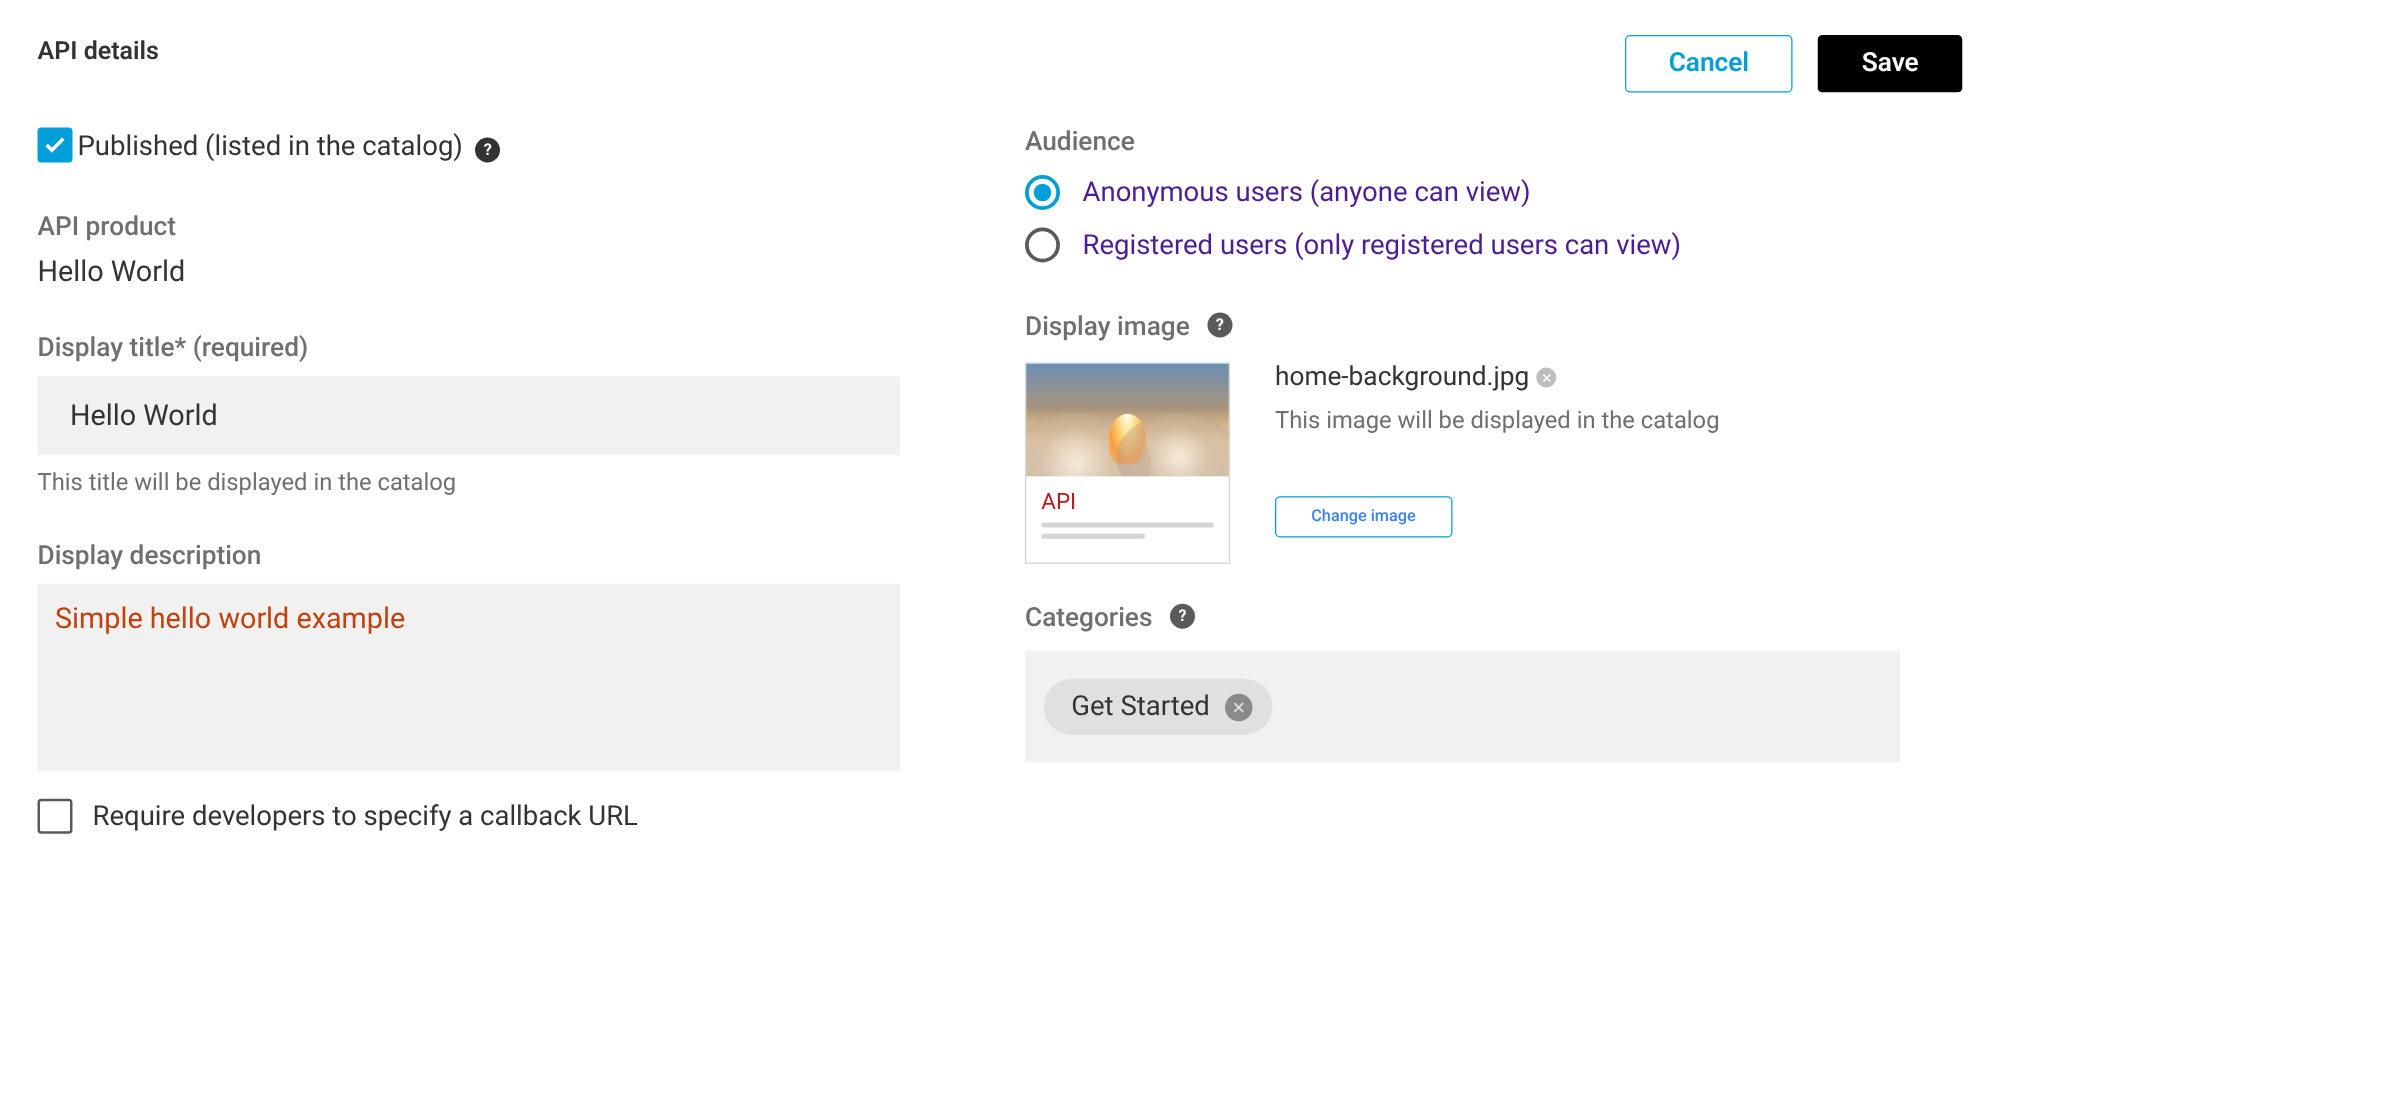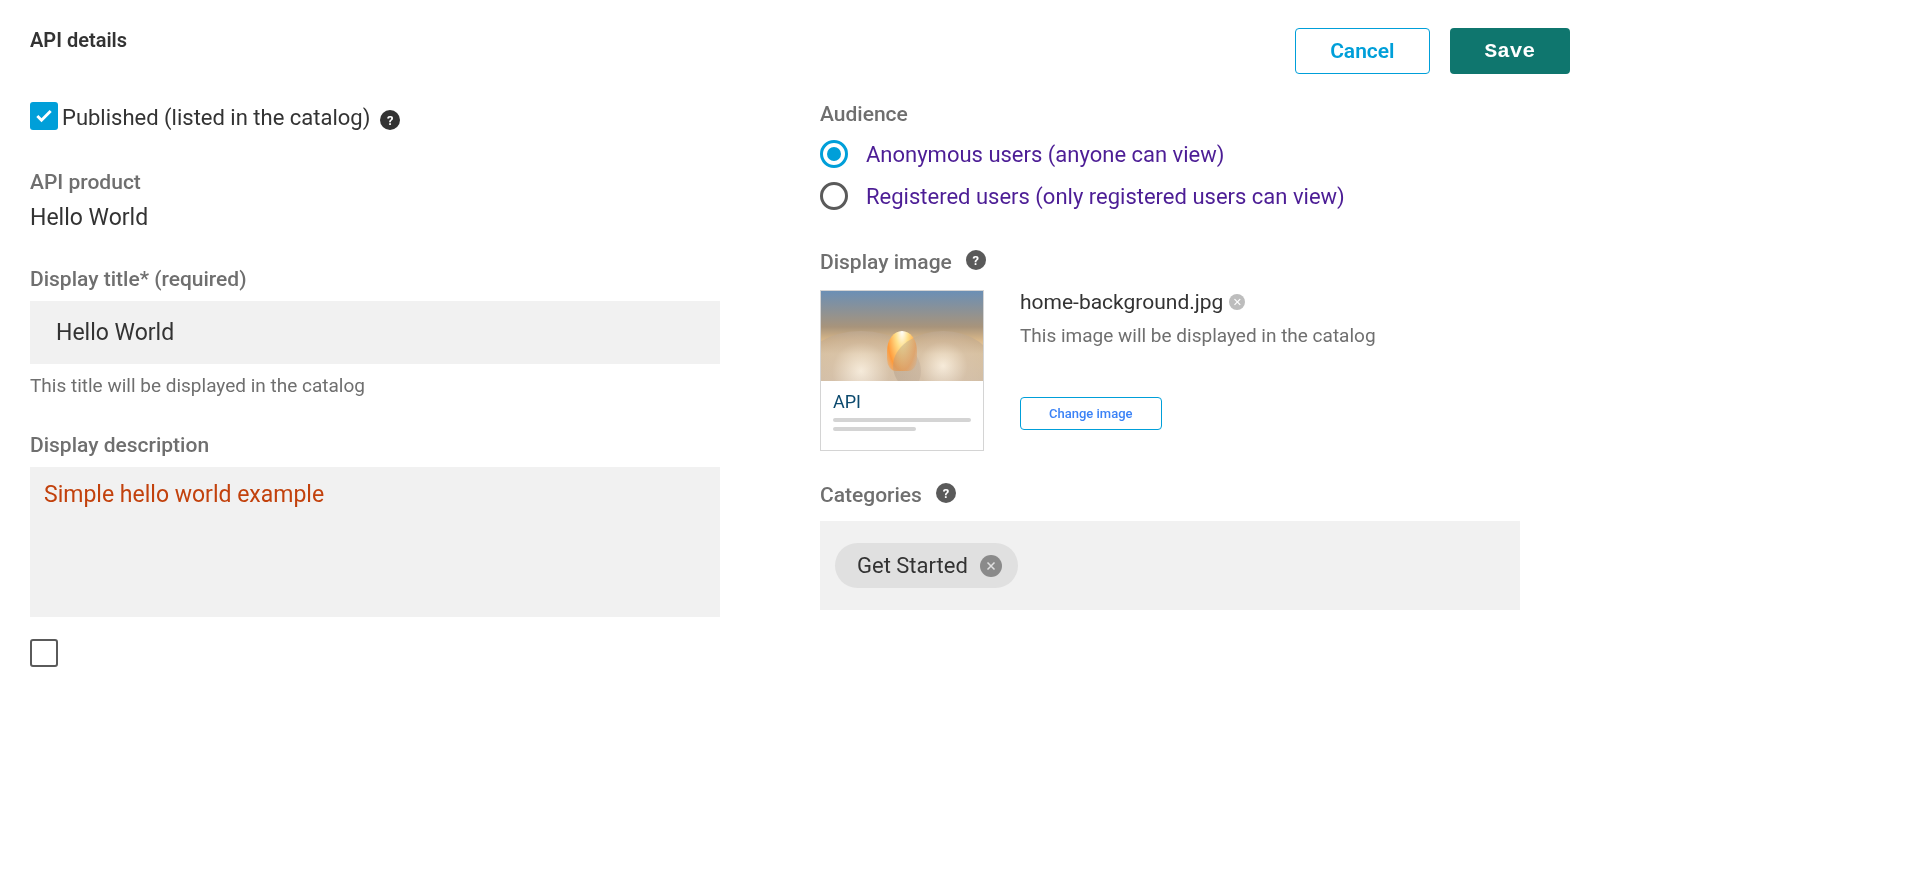--- a/index.html
+++ b/index.html
@@ -36,23 +36,22 @@
       border: 1px solid transparent;
       font-family: inherit;
     }
     .btn-cancel {
       background: #fff;
       color: #009fd9;
       border: 1px solid #009fd9;
       margin-left: 45px;
     }
     .btn-save {
-      background: #0f766e;
+      background: #000000;
       color: #fff;
-      font-family: Liberation Mono, monospace;
     }
     .columns {
       display: flex;
       gap: 100px;
     }
     .col {
       flex: 1;
       min-width: 0;
     }
     .col-left { max-width: 690px; }
@@ -223,21 +222,21 @@
       width: 30px;
       height: 40px;
       background: radial-gradient(ellipse at top, #fff 0%, #ffe08a 30%, #ff9a3a 70%, transparent 100%);
       border-radius: 50% 50% 30% 30%;
     }
     .image-meta {
       padding: 10px 12px 14px 12px;
     }
     .image-meta-label {
       font-size: 18px;
-      color: #0c4a6e;
+      color: #b91c1c;
       margin-bottom: 6px;
     }
     .ph-line { height:4px; background:#d4d4d4; border-radius:2px; margin-bottom:5px; }
     .ph-line.short { width: 60%; }
     .image-info {
       display: flex;
       flex-direction: column;
       align-items: flex-start;
     }
     .file-row { display:flex; align-items:center; gap:6px; }
@@ -330,20 +329,21 @@
 
       <div class="section-label">Display title* (required)</div>
       <input type="text" class="text-input" value="Hello World" style="">
       <div class="hint">This title will be displayed in the catalog</div>
 
       <div class="section-label">Display description</div>
       <textarea class="text-area" style="">Simple hello world example</textarea>
 
       <div class="callback-row">
         <div class="checkbox unchecked"></div>
+        <span class="checkbox-label">Require developers to specify a callback URL</span>
       </div>
     </div>
 
     <div class="col col-right">
       <div class="section-label">Audience</div>
       <div class="radio-group">
         <div class="radio-row">
           <div class="radio-outer selected">
               <div class="radio-inner"></div>
             </div>

